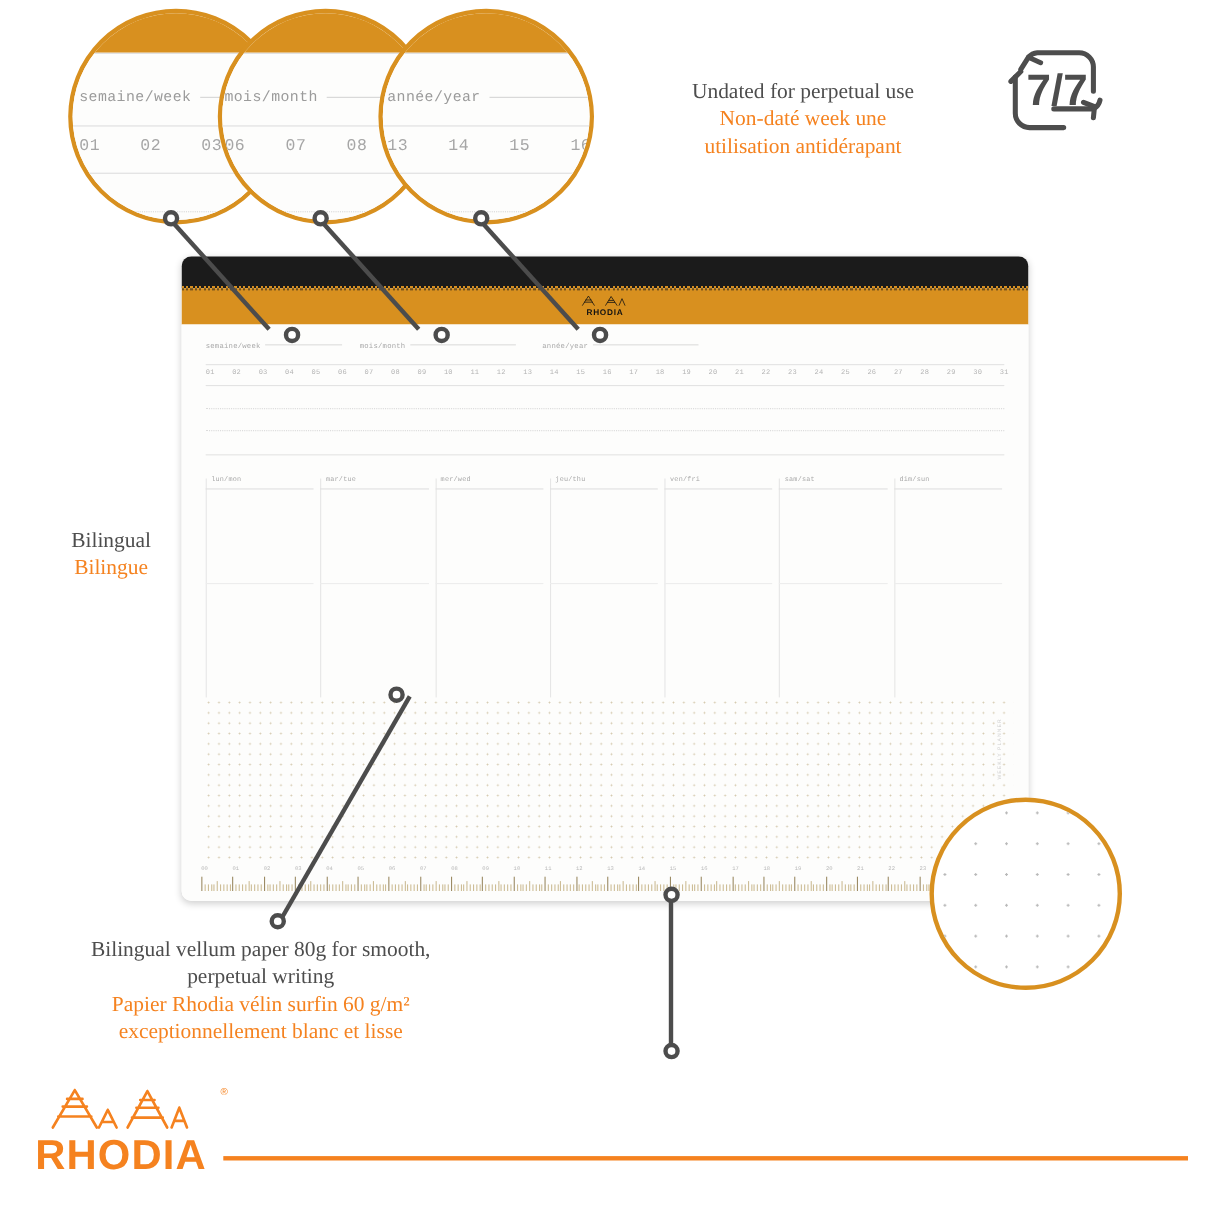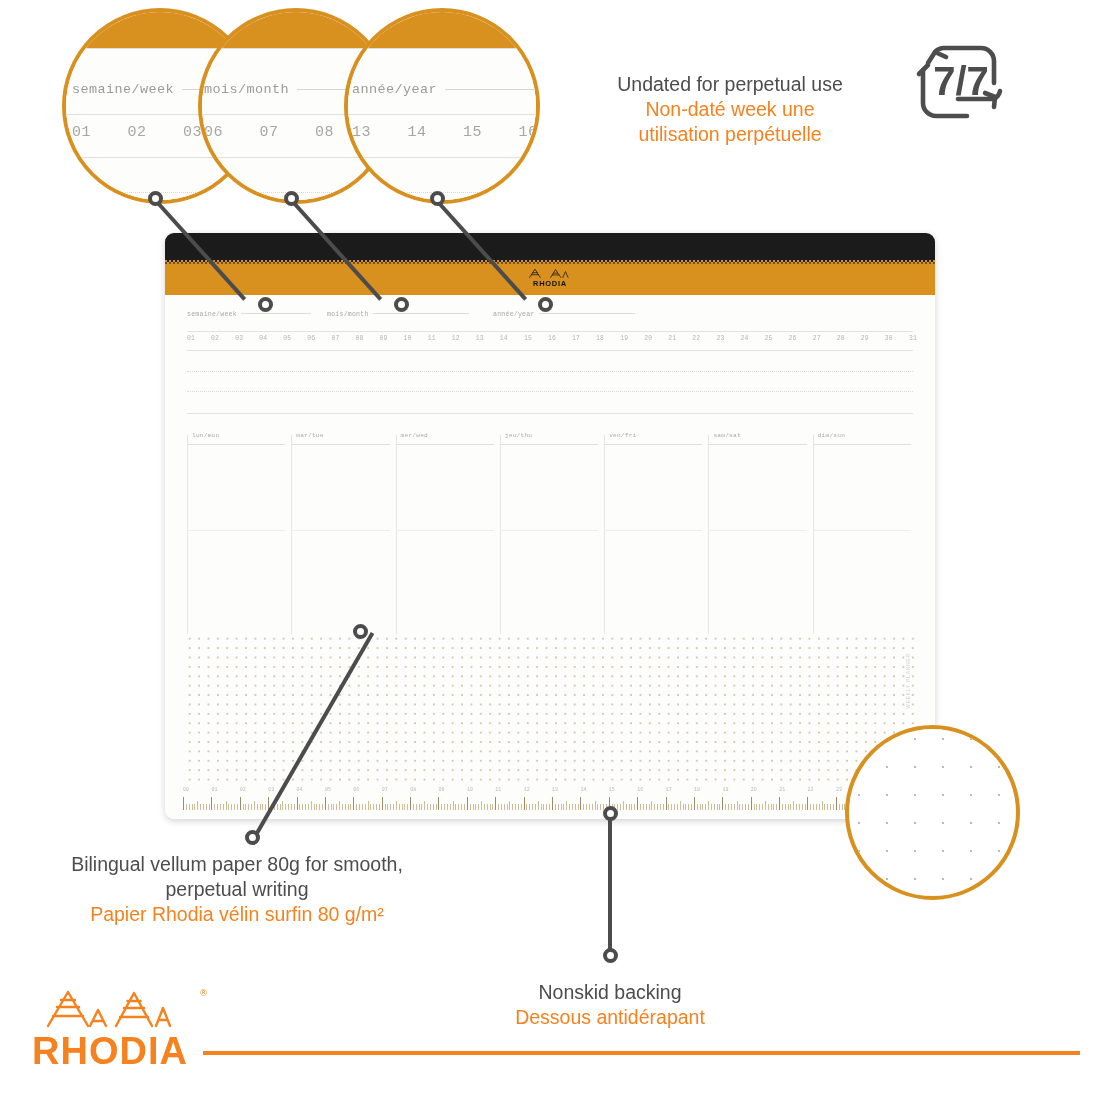--- a/index.html
+++ b/index.html
@@ -58,21 +58,21 @@
   .mag-nums span{ display:inline-block; width:46px; text-align:left; }
 
   
   .pin{
     position:absolute; width:15px; height:15px; border-radius:50%;
     border:4px solid #4c4c4c; background:#ffffff; z-index:40;
   }
   .leader{ position:absolute; background:#4c4c4c; z-index:35; transform-origin:0 50%; }
 
   
-  .callout{ position:absolute; text-align:center; line-height:1.28; }
+  .callout{ position:absolute; text-align:center; line-height:1.28;font-family:Liberation Serif, serif; }
   .callout .en{ color:#4d4d4d; font-size:19.5px; }
   .callout .fr{ color:#f5821f; font-size:19.5px; }
 
   
   .badge77{ position:absolute; width:112px; height:112px; }
 
   
   .pad{
     position:absolute;
     background:#ffffff;
@@ -275,40 +275,44 @@
   </div>
   <div class="pin" style="left:430px; top:191px;"></div>
 
   <div class="pin" style="left:258px; top:297px;"></div>
   <div class="pin" style="left:394px; top:297px;"></div>
   <div class="pin" style="left:538px; top:297px;"></div>
 
   <div class="callout" style="left:565px; top:72px; width:330px;">
     <div class="en">Undated for perpetual use</div>
     <div class="fr">Non-daté week une</div>
-    <div class="fr">utilisation perpétuelle</div>
+    <div class="fr">utilisation antidérapant</div>
   </div>
 
   <div class="badge77" style="left:905px; top:25px;">
     <svg viewBox="0 0 112 112" width="112" height="112">
       <g fill="none" stroke="#4d4d4d" stroke-width="4.6" stroke-linecap="round">
         <path d="M30 27 A12 12 0 0 1 38 23 L76 23 A13 13 0 0 1 89 36 L89 58"></path>
         <path d="M95 66 A12 12 0 0 1 89 74 L53 74"></path>
         <path d="M18 45 L18 78 A13 13 0 0 0 31 91 L62 91"></path>
         <path d="M23 40 L14 49"></path>
       </g>
 
       <g fill="none" stroke="#4d4d4d" stroke-width="4.6" stroke-linecap="round" stroke-linejoin="round">
         <polyline points="23,38 30,27 41,32"></polyline>
         <polyline points="89,82 90,72 80,68"></polyline>
       </g>
       <text x="56" y="70" text-anchor="middle" font-family="Liberation Sans, sans-serif" font-size="40" font-weight="bold" fill="#4d4d4d">7/7</text>
     </svg>
   </div>
 
+  <div class="callout" style="left:22px; top:480px; width:158px;">
+    <div class="en">Bilingual</div>
+    <div class="fr">Bilingue</div>
+  </div>
 
   <div class="pad" style="left:165px; top:233px; width:770px; height:586px;">
 
     <div class="pad-black"></div>
 
     <div class="pad-orange">
       <div class="pad-logo">
         <svg class="trees" viewBox="0 0 58 13" width="46" height="11">
           <g fill="none" stroke="#121212" stroke-width="0.9">
             <path d="M10 1 L3 12 M10 1 L17 12 M5 8 L15 8 M6.5 5.5 L13.5 5.5"></path>
@@ -728,28 +732,25 @@
   <div class="pin" style="left:603px; top:806px;"></div>
 
   <div class="detail" style="left:845px; top:725px; width:175px; height:175px;">
     <div class="detail-grid"></div>
   </div>
 
   <div class="pin" style="left:245px; top:830px;"></div>
   <div class="callout" style="left:18px; top:852px; width:438px;">
     <div class="en">Bilingual vellum paper 80g for smooth,</div>
     <div class="en">perpetual writing</div>
-    <div class="fr">Papier Rhodia vélin surfin 80 g/m²</div>
+    <div class="fr">Papier Rhodia vélin surfin 60 g/m²</div>
+    <div class="fr">exceptionnellement blanc et lisse</div>
   </div>
 
   <div class="pin" style="left:603px; top:948px;"></div>
-  <div class="callout" style="left:490px; top:980px; width:240px;">
-    <div class="en">Nonskid backing</div>
-    <div class="fr">Dessous antidérapant</div>
-  </div>
 
   <div class="footer-logo">
     <svg viewBox="0 0 175 82" width="175" height="82">
       <g fill="none" stroke="#f5821f" stroke-width="2.4" stroke-linecap="round">
         <path d="M38 6 L18 40 M38 6 L58 40 M23 30 L53 30 M27 21 L49 21 M31 14 L45 14"></path>
         <path d="M104 7 L86 40 M104 7 L122 40 M90 31 L118 31 M94 22 L114 22 M97.5 15 L110.5 15"></path>
         <path d="M68 24 L60 40 M68 24 L76 40 M63 35 L73 35"></path>
         <path d="M133 22 L126 40 M133 22 L140 40 M128.5 34 L137.5 34"></path>
       </g>
       <text x="2" y="78" font-family="Liberation Sans, sans-serif" font-size="38" font-weight="bold" fill="#f5821f" letter-spacing="1">RHODIA</text>

